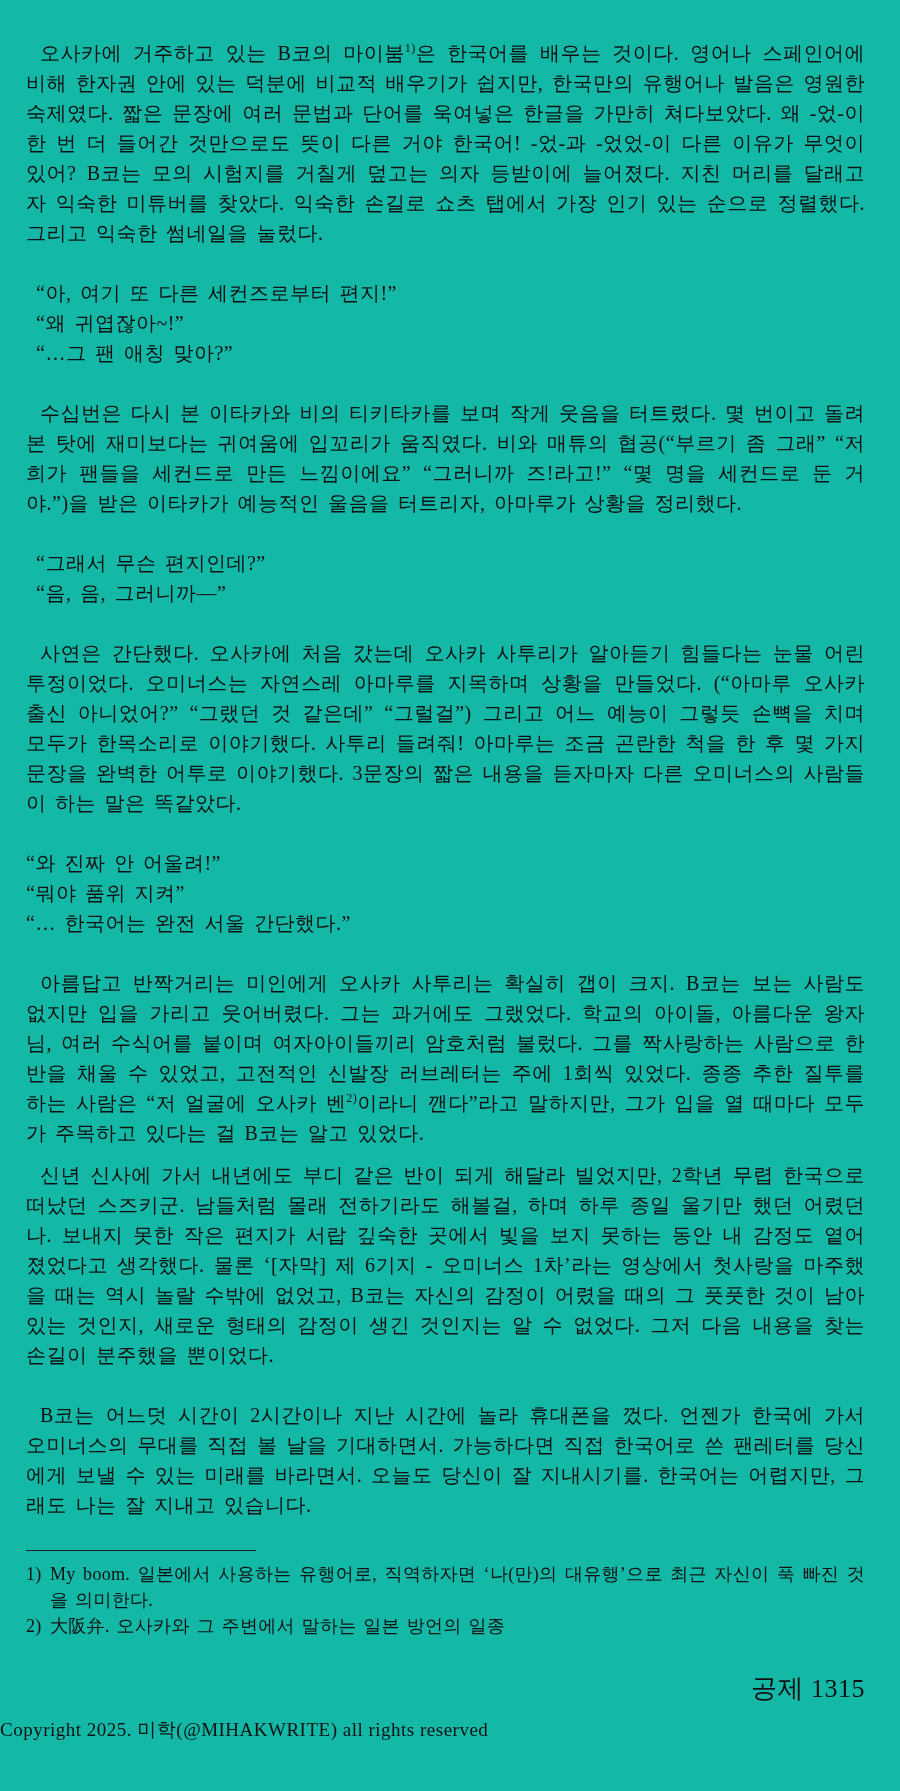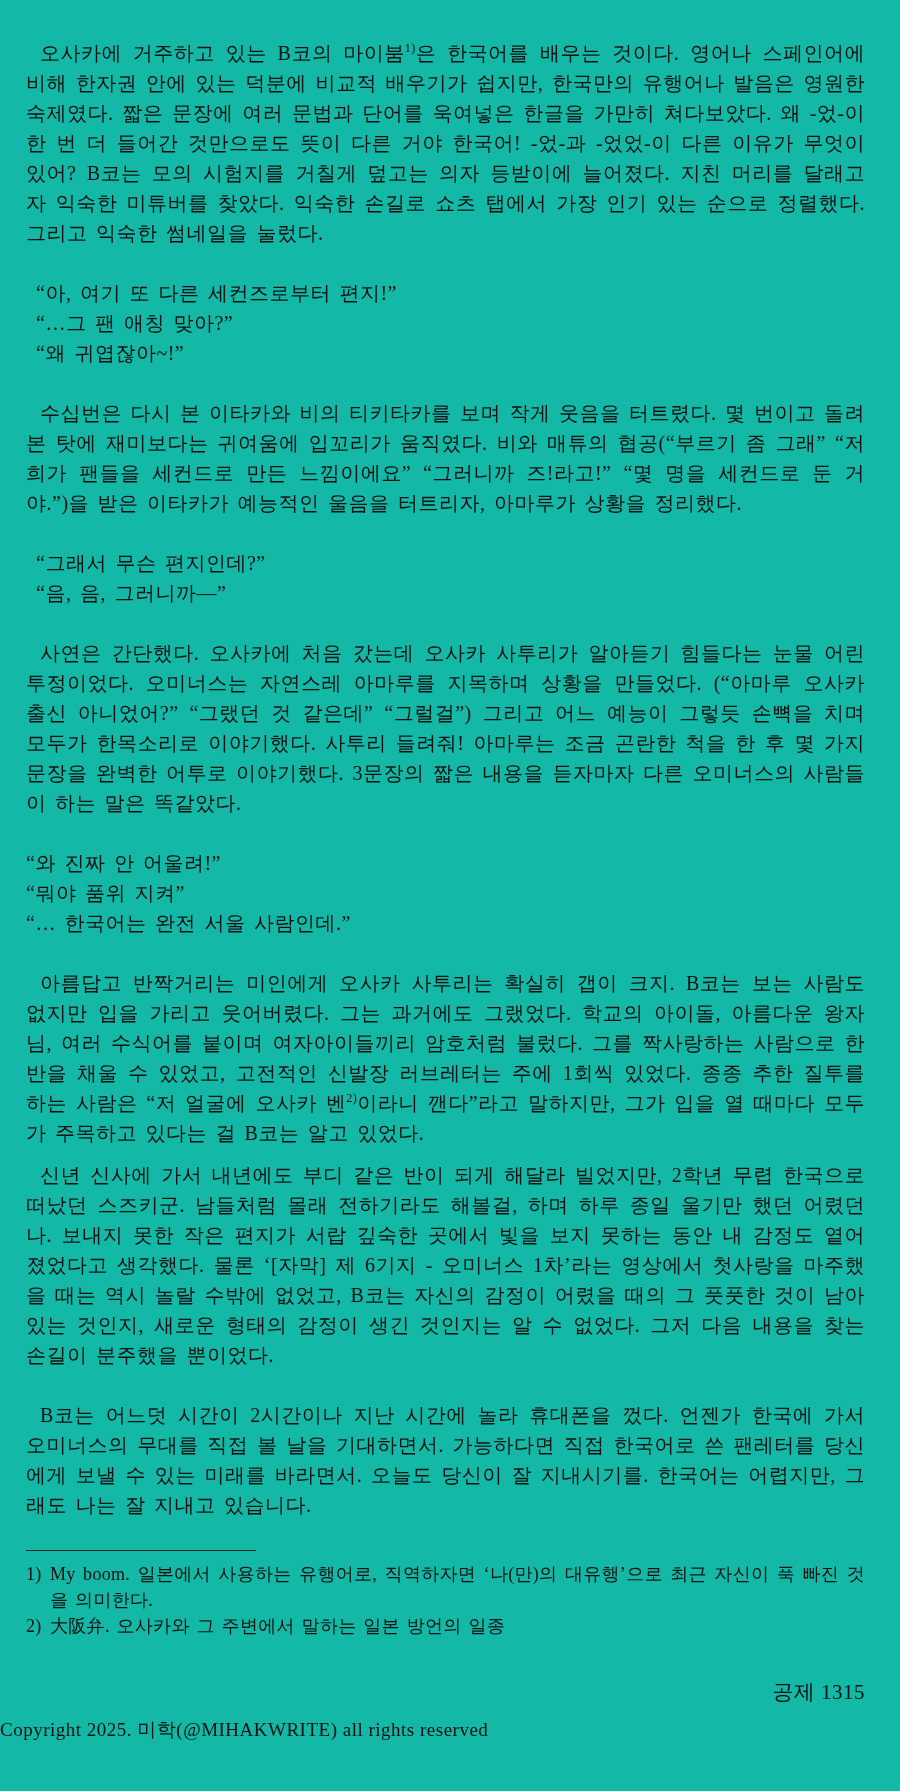--- a/index.html
+++ b/index.html
@@ -69,21 +69,21 @@
   }
   .footnote .marker {
     position: absolute;
     left: 0;
     top: 0;
   }
   .footer-page {
     position: absolute;
     right: 35px;
     bottom: 85px;
-    font-size: 21px;
+    font-size: 26px;
     letter-spacing: 0.5px;
   }
   .footer-copyright {
     position: absolute;
     left: 0;
     right: 0;
     bottom: 48px;
     font-size: 19px;
     letter-spacing: 0.5px;
   }
@@ -91,37 +91,37 @@
 </head>
 <body>
 
 <div class="page">
   <div class="story">
 
     <p class="para"><span>오사카에 거주하고 있는 B코의 마이붐</span><sup class="fn-marker">1)</sup><span>은 한국어를 배우는 것이다. 영어나 스페인어에 비해 한자권 안에 있는 덕분에 비교적 배우기가 쉽지만, 한국만의 유행어나 발음은 영원한 숙제였다. 짧은 문장에 여러 문법과 단어를 욱여넣은 한글을 가만히 쳐다보았다. 왜 -었-이 한 번 더 들어간 것만으로도 뜻이 다른 거야 한국어! -었-과 -었었-이 다른 이유가 무엇이 있어? B코는 모의 시험지를 거칠게 덮고는 의자 등받이에 늘어졌다. 지친 머리를 달래고자 익숙한 미튜버를 찾았다. 익숙한 손길로 쇼츠 탭에서 가장 인기 있는 순으로 정렬했다. 그리고 익숙한 썸네일을 눌렀다.</span></p>
 
     <div class="dialogue">
       <div class="line">“아, 여기 또 다른 세컨즈로부터 편지!”</div>
+      <div class="line">“왜 귀엽잖아~!”</div>
       <div class="line">“…그 팬 애칭 맞아?”</div>
-      <div class="line">“왜 귀엽잖아~!”</div>
     </div>
 
     <p class="para">수십번은 다시 본 이타카와 비의 티키타카를 보며 작게 웃음을 터트렸다. 몇 번이고 돌려본 탓에 재미보다는 귀여움에 입꼬리가 움직였다. 비와 매튜의 협공(“부르기 좀 그래” “저희가 팬들을 세컨드로 만든 느낌이에요” “그러니까 즈!라고!” “몇 명을 세컨드로 둔 거야.”)을 받은 이타카가 예능적인 울음을 터트리자, 아마루가 상황을 정리했다.</p>
 
     <div class="dialogue">
       <div class="line">“그래서 무슨 편지인데?”</div>
       <div class="line">“음, 음, 그러니까—”</div>
     </div>
 
     <p class="para">사연은 간단했다. 오사카에 처음 갔는데 오사카 사투리가 알아듣기 힘들다는 눈물 어린 투정이었다. 오미너스는 자연스레 아마루를 지목하며 상황을 만들었다. (“아마루 오사카 출신 아니었어?” “그랬던 것 같은데” “그럴걸”) 그리고 어느 예능이 그렇듯 손뼉을 치며 모두가 한목소리로 이야기했다. 사투리 들려줘! 아마루는 조금 곤란한 척을 한 후 몇 가지 문장을 완벽한 어투로 이야기했다. 3문장의 짧은 내용을 듣자마자 다른 오미너스의 사람들이 하는 말은 똑같았다.</p>
 
     <div class="dialogue flush">
       <div class="line">“와 진짜 안 어울려!”</div>
       <div class="line">“뭐야 품위 지켜”</div>
-      <div class="line">“… 한국어는 완전 서울 사람인데.”</div>
+      <div class="line">“… 한국어는 완전 서울 간단했다.”</div>
     </div>
 
     <p class="para joined"><span>아름답고 반짝거리는 미인에게 오사카 사투리는 확실히 갭이 크지. B코는 보는 사람도 없지만 입을 가리고 웃어버렸다. 그는 과거에도 그랬었다. 학교의 아이돌, 아름다운 왕자님, 여러 수식어를 붙이며 여자아이들끼리 암호처럼 불렀다. 그를 짝사랑하는 사람으로 한 반을 채울 수 있었고, 고전적인 신발장 러브레터는 주에 1회씩 있었다. 종종 추한 질투를 하는 사람은 “저 얼굴에 오사카 벤</span><sup class="fn-marker">2)</sup><span>이라니 깬다”라고 말하지만, 그가 입을 열 때마다 모두가 주목하고 있다는 걸 B코는 알고 있었다.</span></p>
 
     <p class="para">신년 신사에 가서 내년에도 부디 같은 반이 되게 해달라 빌었지만, 2학년 무렵 한국으로 떠났던 스즈키군. 남들처럼 몰래 전하기라도 해볼걸, 하며 하루 종일 울기만 했던 어렸던 나. 보내지 못한 작은 편지가 서랍 깊숙한 곳에서 빛을 보지 못하는 동안 내 감정도 옅어졌었다고 생각했다. 물론 ‘[자막] 제 6기지 - 오미너스 1차’라는 영상에서 첫사랑을 마주했을 때는 역시 놀랄 수밖에 없었고, B코는 자신의 감정이 어렸을 때의 그 풋풋한 것이 남아있는 것인지, 새로운 형태의 감정이 생긴 것인지는 알 수 없었다. 그저 다음 내용을 찾는 손길이 분주했을 뿐이었다.</p>
 
     <p class="para">B코는 어느덧 시간이 2시간이나 지난 시간에 놀라 휴대폰을 껐다. 언젠가 한국에 가서 오미너스의 무대를 직접 볼 날을 기대하면서. 가능하다면 직접 한국어로 쓴 팬레터를 당신에게 보낼 수 있는 미래를 바라면서. 오늘도 당신이 잘 지내시기를. 한국어는 어렵지만, 그래도 나는 잘 지내고 있습니다.</p>
   </div>
 
   <hr class="footnote-sep">

